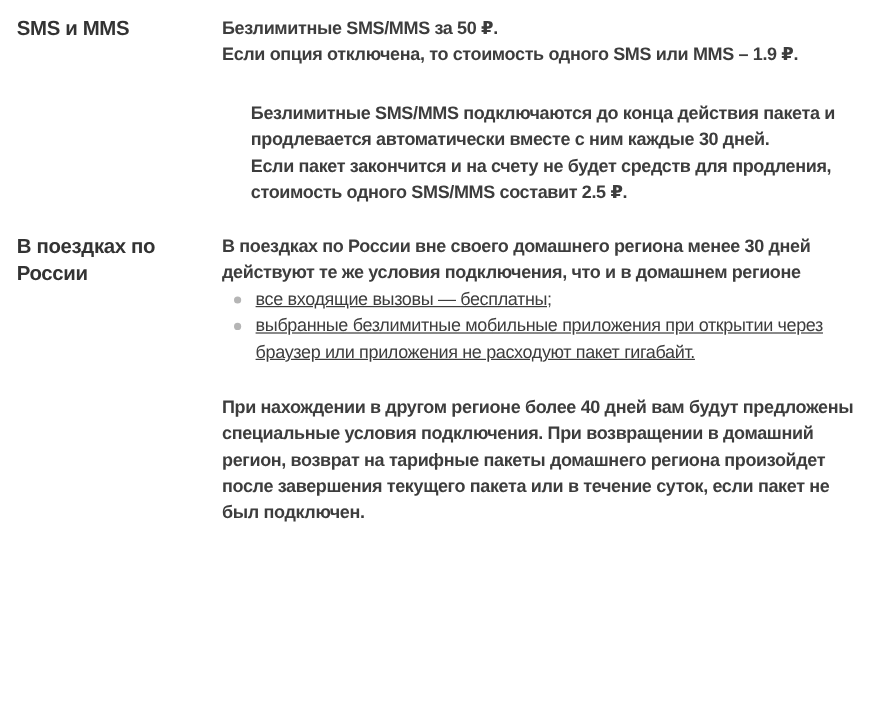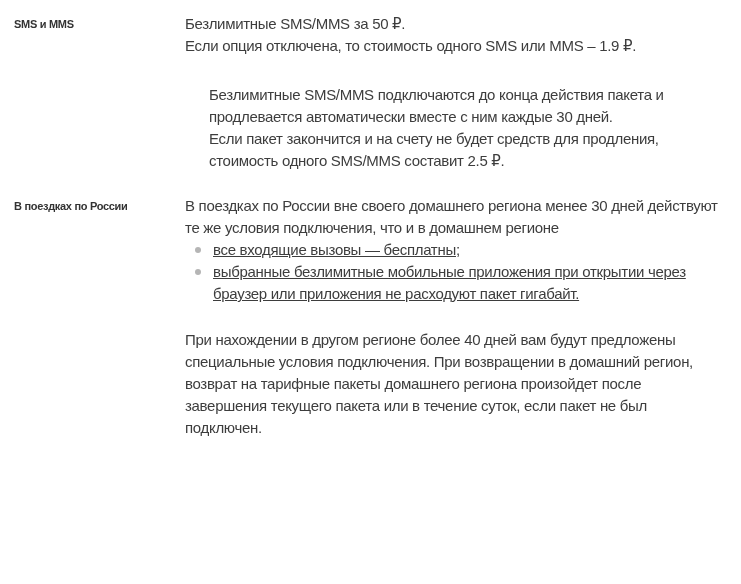--- a/index.html
+++ b/index.html
@@ -17,27 +17,27 @@
   }
   .page { padding: 13px 0 0 14px; }
   .row {
     display: grid;
     grid-template-columns: 171px 1fr;
     align-items: start;
   }
   .label {
     margin: 0;
     padding-right: 12px;
-    font-size: 11px;
+    font-size: 17px;
     font-weight: bold;
     line-height: 22px;
     color: #333333;
   }
   .content { max-width: 540px; }
-  .para { margin: 0; }
+  .para { margin: 0; font-weight: bold; }
   .para + .para { margin-top: 27px; margin-left: 24px; }
   .line { display: block; }
   .section-gap { margin-top: 23px; }
   .bullets {
     list-style: none;
     margin: 0;
     padding: 0;
   }
   .bullets li {
     position: relative;

